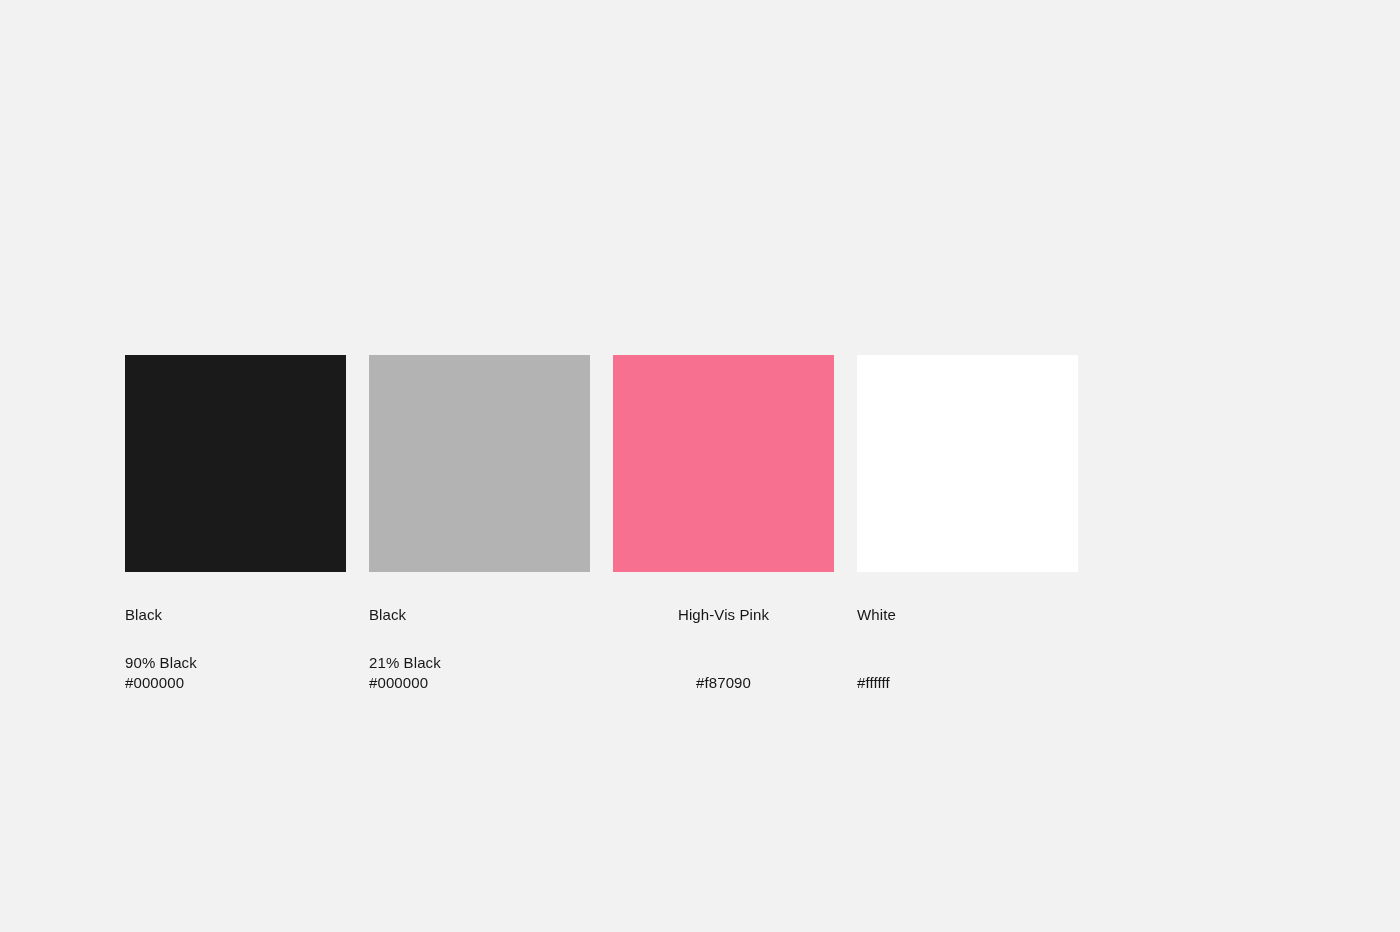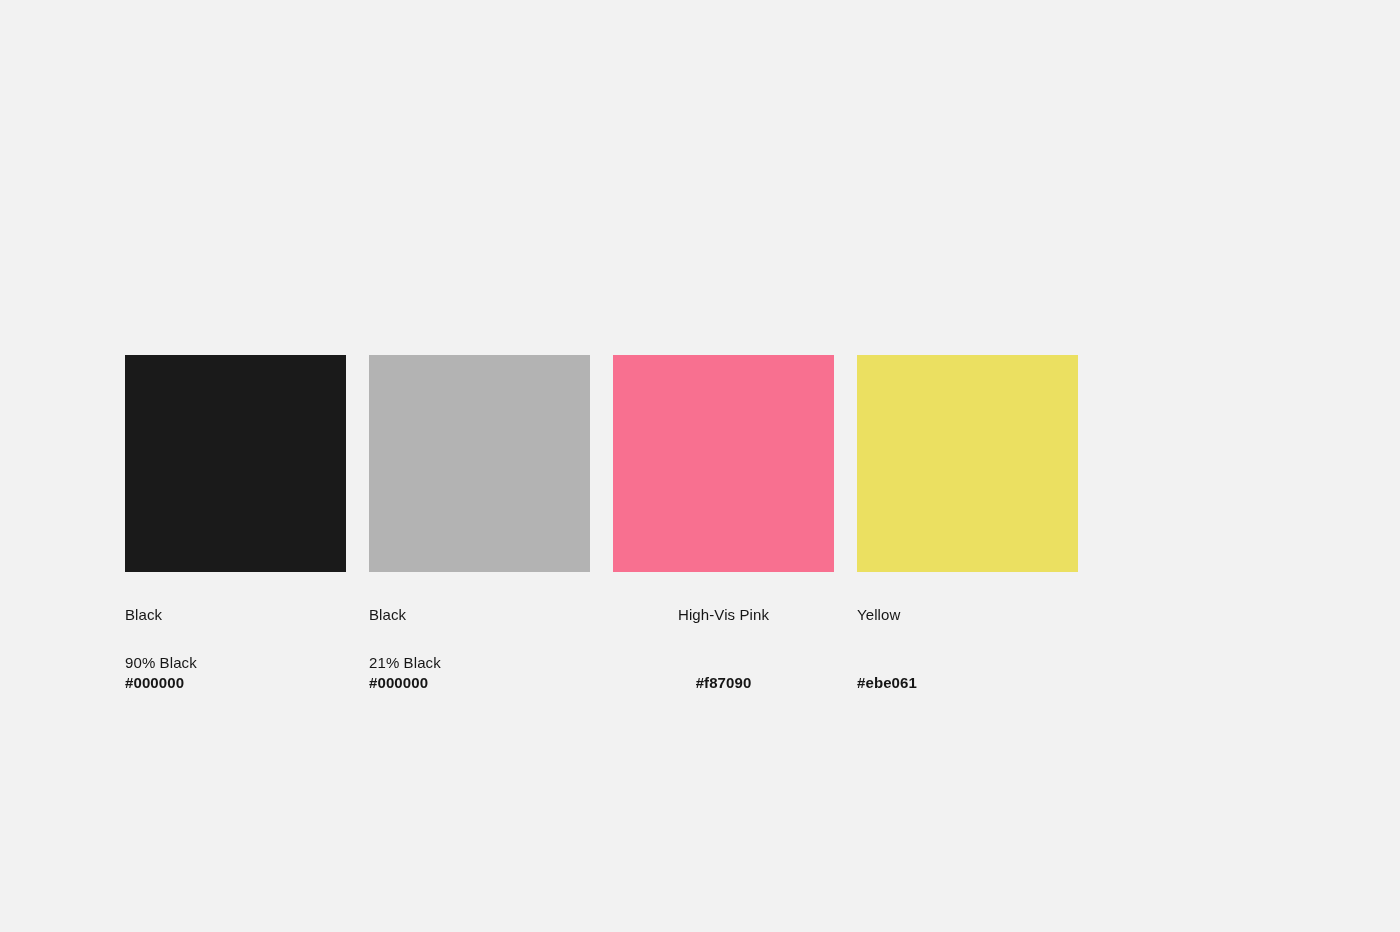--- a/index.html
+++ b/index.html
@@ -55,21 +55,21 @@
   .meta-name {
     font-weight: 400;
   }
 
   .meta-tint {
     font-weight: 400;
     margin-top: 28px;
   }
 
   .meta-hex {
-    font-weight: 700;
+    font-weight: 400;
   }
 </style>
 </head>
 <body style="background: rgb(242, 242, 242);">
 
 <div id="palette-board">
 
   <div class="swatch-card">
     <div class="swatch-chip" style="background:#1a1a1a;"></div>
     <div class="swatch-meta" style="color: rgb(22, 22, 22);">
@@ -90,23 +90,23 @@
 
   <div class="swatch-card">
     <div class="swatch-chip" style="background:#f87090;"></div>
     <div class="swatch-meta" style="color: rgb(22, 22, 22); text-align: center;">
       <span class="meta-line meta-name">High-Vis Pink</span>
       <span class="meta-line meta-tint"></span>
       <span class="meta-line meta-hex">#f87090</span>
     </div>
   </div>
 
-
   <div class="swatch-card">
-    <div class="swatch-chip" style="background:#ebe061;"></div>
+    <div class="swatch-chip" style="background:#ffffff;"></div>
     <div class="swatch-meta" style="color: rgb(22, 22, 22);">
-      <span class="meta-line meta-name">Yellow</span>
+      <span class="meta-line meta-name">White</span>
       <span class="meta-line meta-tint"></span>
-      <span class="meta-line meta-hex">#ebe061</span>
+      <span class="meta-line meta-hex">#ffffff</span>
     </div>
   </div>
+
 
 </div>
 
 </body></html>

